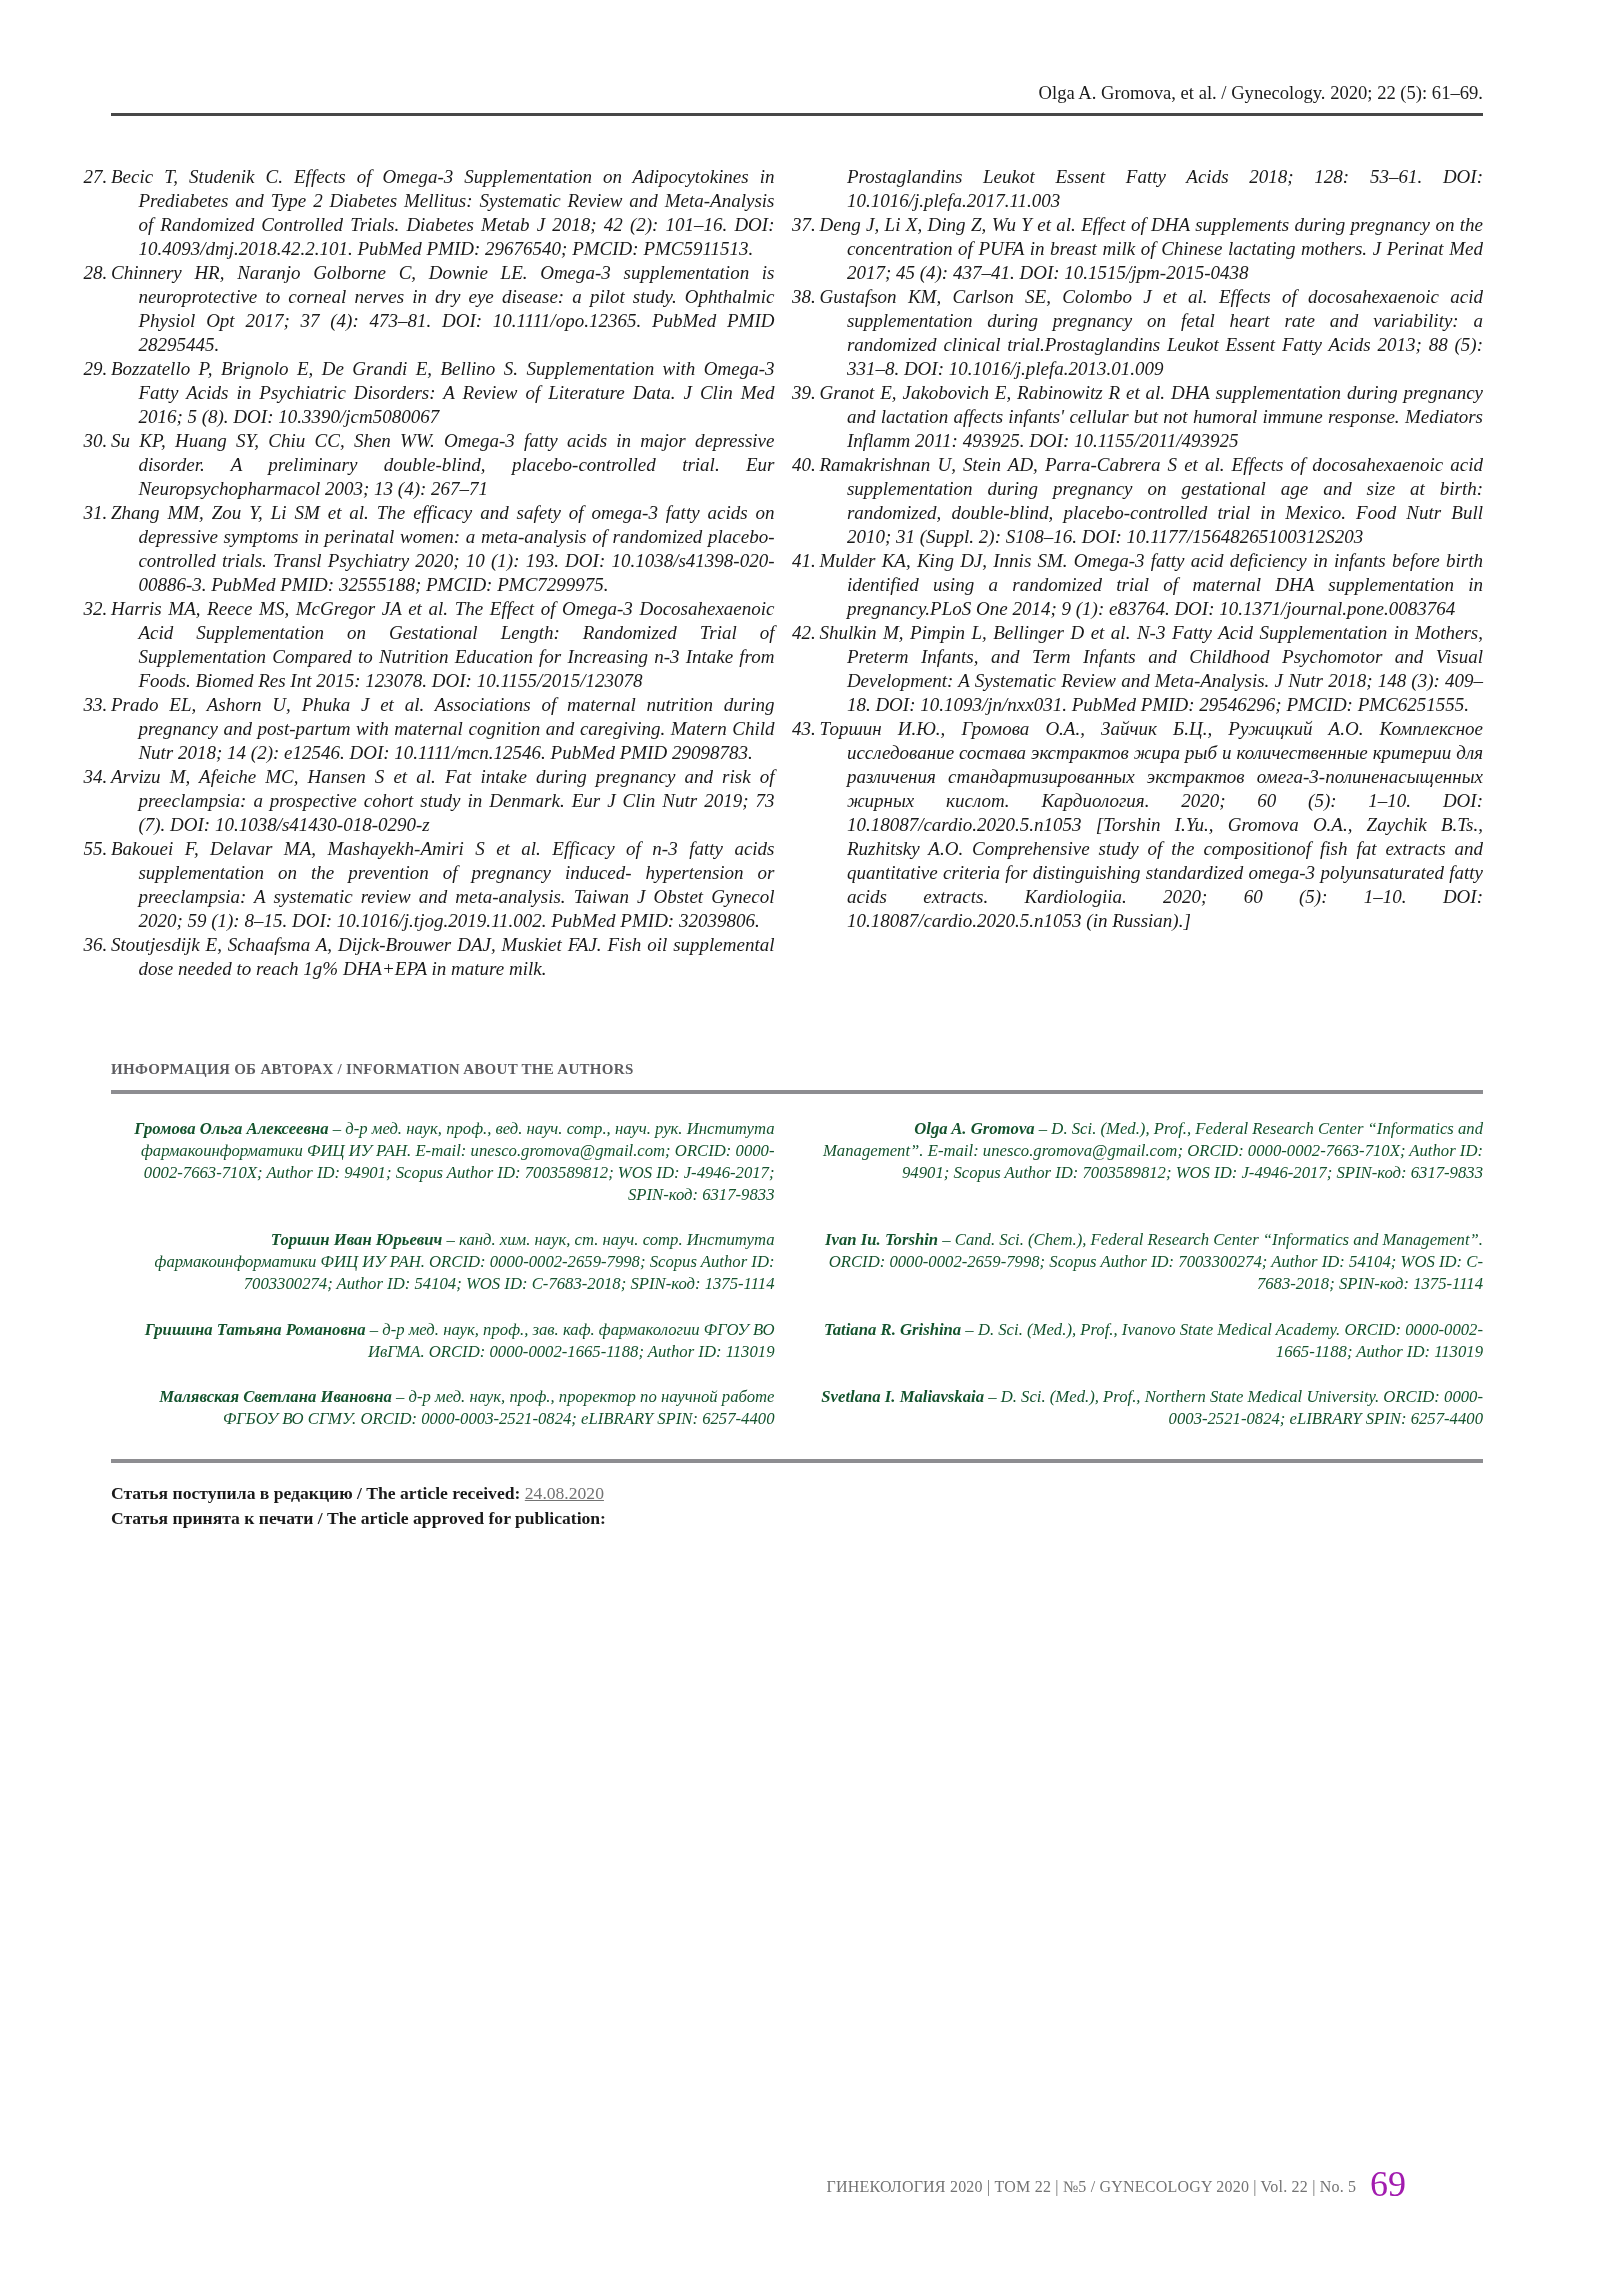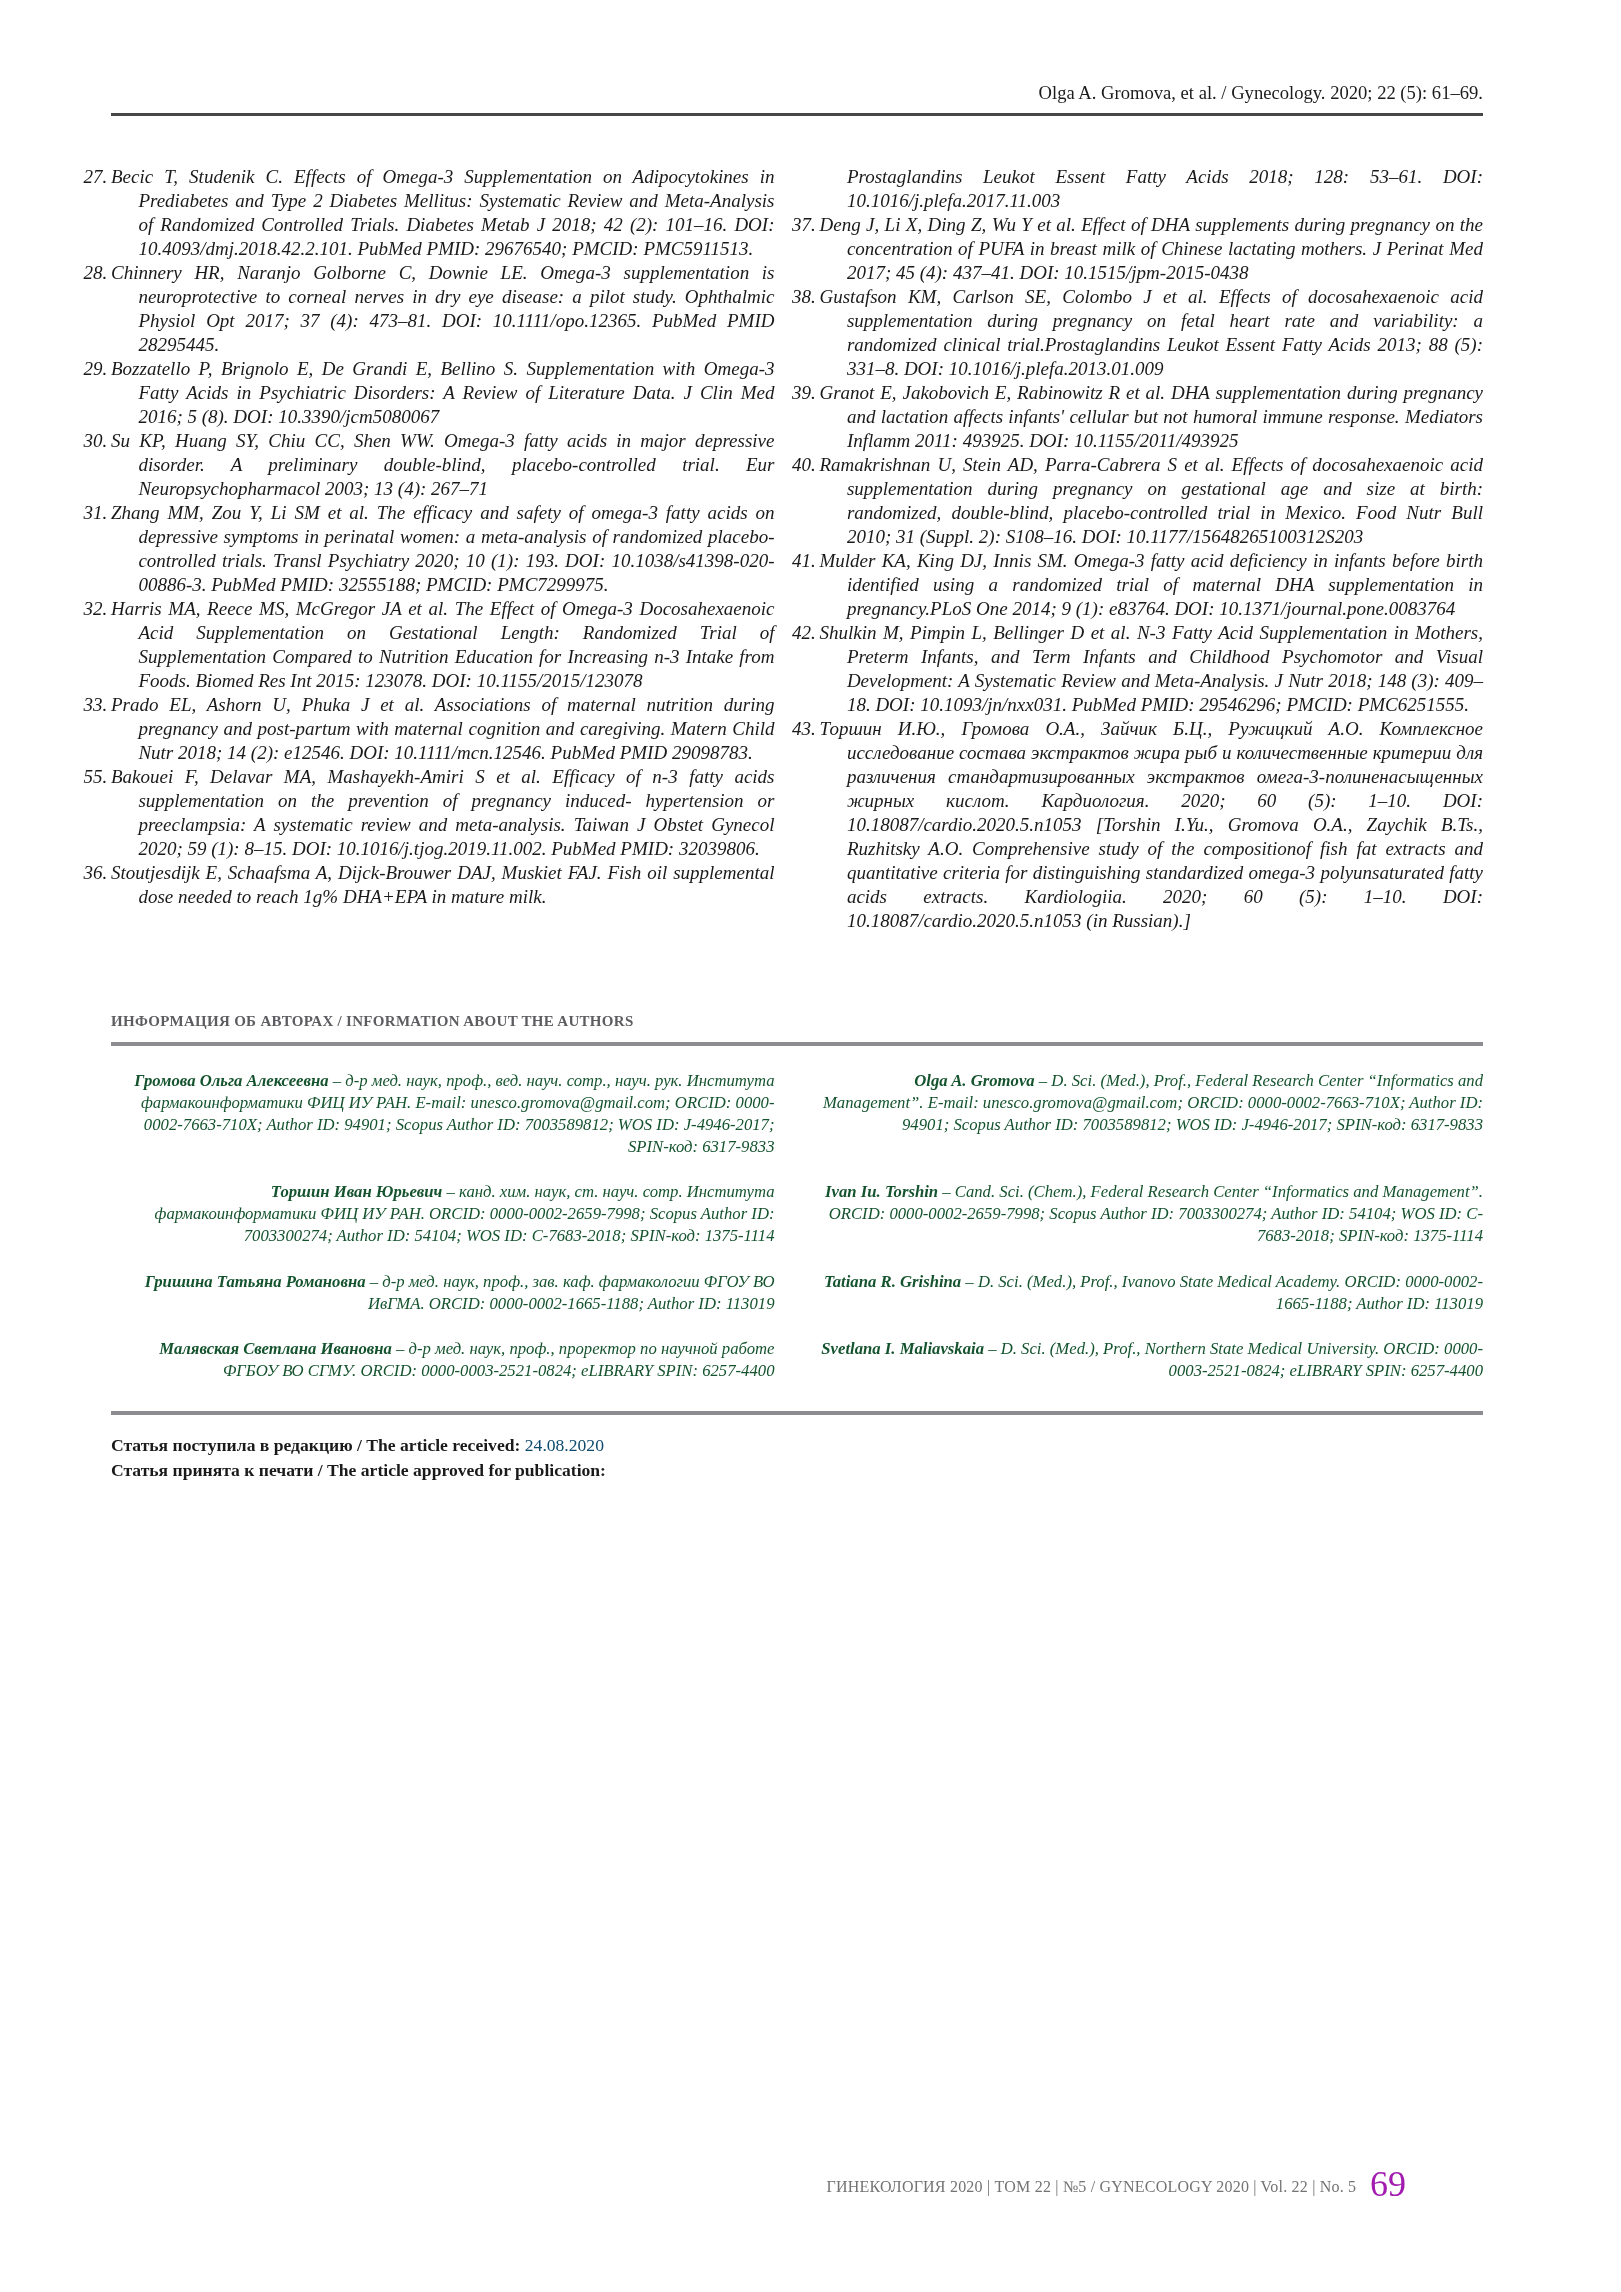--- a/index.html
+++ b/index.html
@@ -79,21 +79,21 @@
   }
   .author-name{font-weight:bold;}
   .rule-2{margin-top:29px;}
   .dates{
     margin-top:17.6px;
     font-size:17.6px;
     line-height:25.5px;
     color:#1a1a1a;
   }
   .dates .lbl{font-weight:bold;}
-  .dates .val{font-weight:normal;color:#0c4a6e;}
+  .dates .val{font-weight:normal;color:#737373;text-decoration:underline;}
   
   .footer{
     position:absolute;
     top:2162px;
     left:0;
     width:1406px;
     display:flex;
     justify-content:flex-end;
     align-items:baseline;
   }
@@ -133,20 +133,21 @@
           <div class="ref-item"><span class="ref-num">29.</span><span>Bozzatello P, Brignolo E, De Grandi E, Bellino S. Supplementation with Omega-3 Fatty Acids in Psychiatric Disorders: A Review of Literature Data. J Clin Med 2016; 5 (8). DOI: 10.3390/jcm5080067</span></div>
 
           <div class="ref-item"><span class="ref-num">30.</span><span>Su KP, Huang SY, Chiu CC, Shen WW. Omega-3 fatty acids in major depressive disorder. A preliminary double-blind, placebo-controlled trial. Eur Neuropsychopharmacol 2003; 13 (4): 267–71</span></div>
 
           <div class="ref-item"><span class="ref-num">31.</span><span>Zhang MM, Zou Y, Li SM et al. The efficacy and safety of omega-3 fatty acids on depressive symptoms in perinatal women: a meta-analysis of randomized placebo-controlled trials. Transl Psychiatry 2020; 10 (1): 193. DOI: 10.1038/s41398-020-00886-3. PubMed PMID: 32555188; PMCID: PMC7299975.</span></div>
 
           <div class="ref-item"><span class="ref-num">32.</span><span>Harris MA, Reece MS, McGregor JA et al. The Effect of Omega-3 Docosahexaenoic Acid Supplementation on Gestational Length: Randomized Trial of Supplementation Compared to Nutrition Education for Increasing n-3 Intake from Foods. Biomed Res Int 2015: 123078. DOI: 10.1155/2015/123078</span></div>
 
           <div class="ref-item"><span class="ref-num">33.</span><span>Prado EL, Ashorn U, Phuka J et al. Associations of maternal nutrition during pregnancy and post-partum with maternal cognition and caregiving. Matern Child Nutr 2018; 14 (2): e12546. DOI: 10.1111/mcn.12546. PubMed PMID 29098783.</span></div>
 
+          <div class="ref-item"><span class="ref-num">34.</span><span>Arvizu M, Afeiche MC, Hansen S et al. Fat intake during pregnancy and risk of preeclampsia: a prospective cohort study in Denmark. Eur J Clin Nutr 2019; 73 (7). DOI: 10.1038/s41430-018-0290-z</span></div>
 
           <div class="ref-item"><span class="ref-num">55.</span><span>Bakouei F, Delavar MA, Mashayekh-Amiri S et al. Efficacy of n-3 fatty acids supplementation on the prevention of pregnancy induced- hypertension or preeclampsia: A systematic review and meta-analysis. Taiwan J Obstet Gynecol 2020; 59 (1): 8–15. DOI: 10.1016/j.tjog.2019.11.002. PubMed PMID: 32039806.</span></div>
 
           <div class="ref-item"><span class="ref-num">36.</span><span>Stoutjesdijk E, Schaafsma A, Dijck-Brouwer DAJ, Muskiet FAJ. Fish oil supplemental dose needed to reach 1g% DHA+EPA in mature milk.</span></div>
         </div>
       <div class="col">
 
           <div class="ref-item cont"><span class="ref-num"></span><span>Prostaglandins Leukot Essent Fatty Acids 2018; 128: 53–61. DOI: 10.1016/j.plefa.2017.11.003</span></div>
 
           <div class="ref-item"><span class="ref-num">37.</span><span>Deng J, Li X, Ding Z, Wu Y et al. Effect of DHA supplements during pregnancy on the concentration of PUFA in breast milk of Chinese lactating mothers. J Perinat Med 2017; 45 (4): 437–41. DOI: 10.1515/jpm-2015-0438</span></div>

